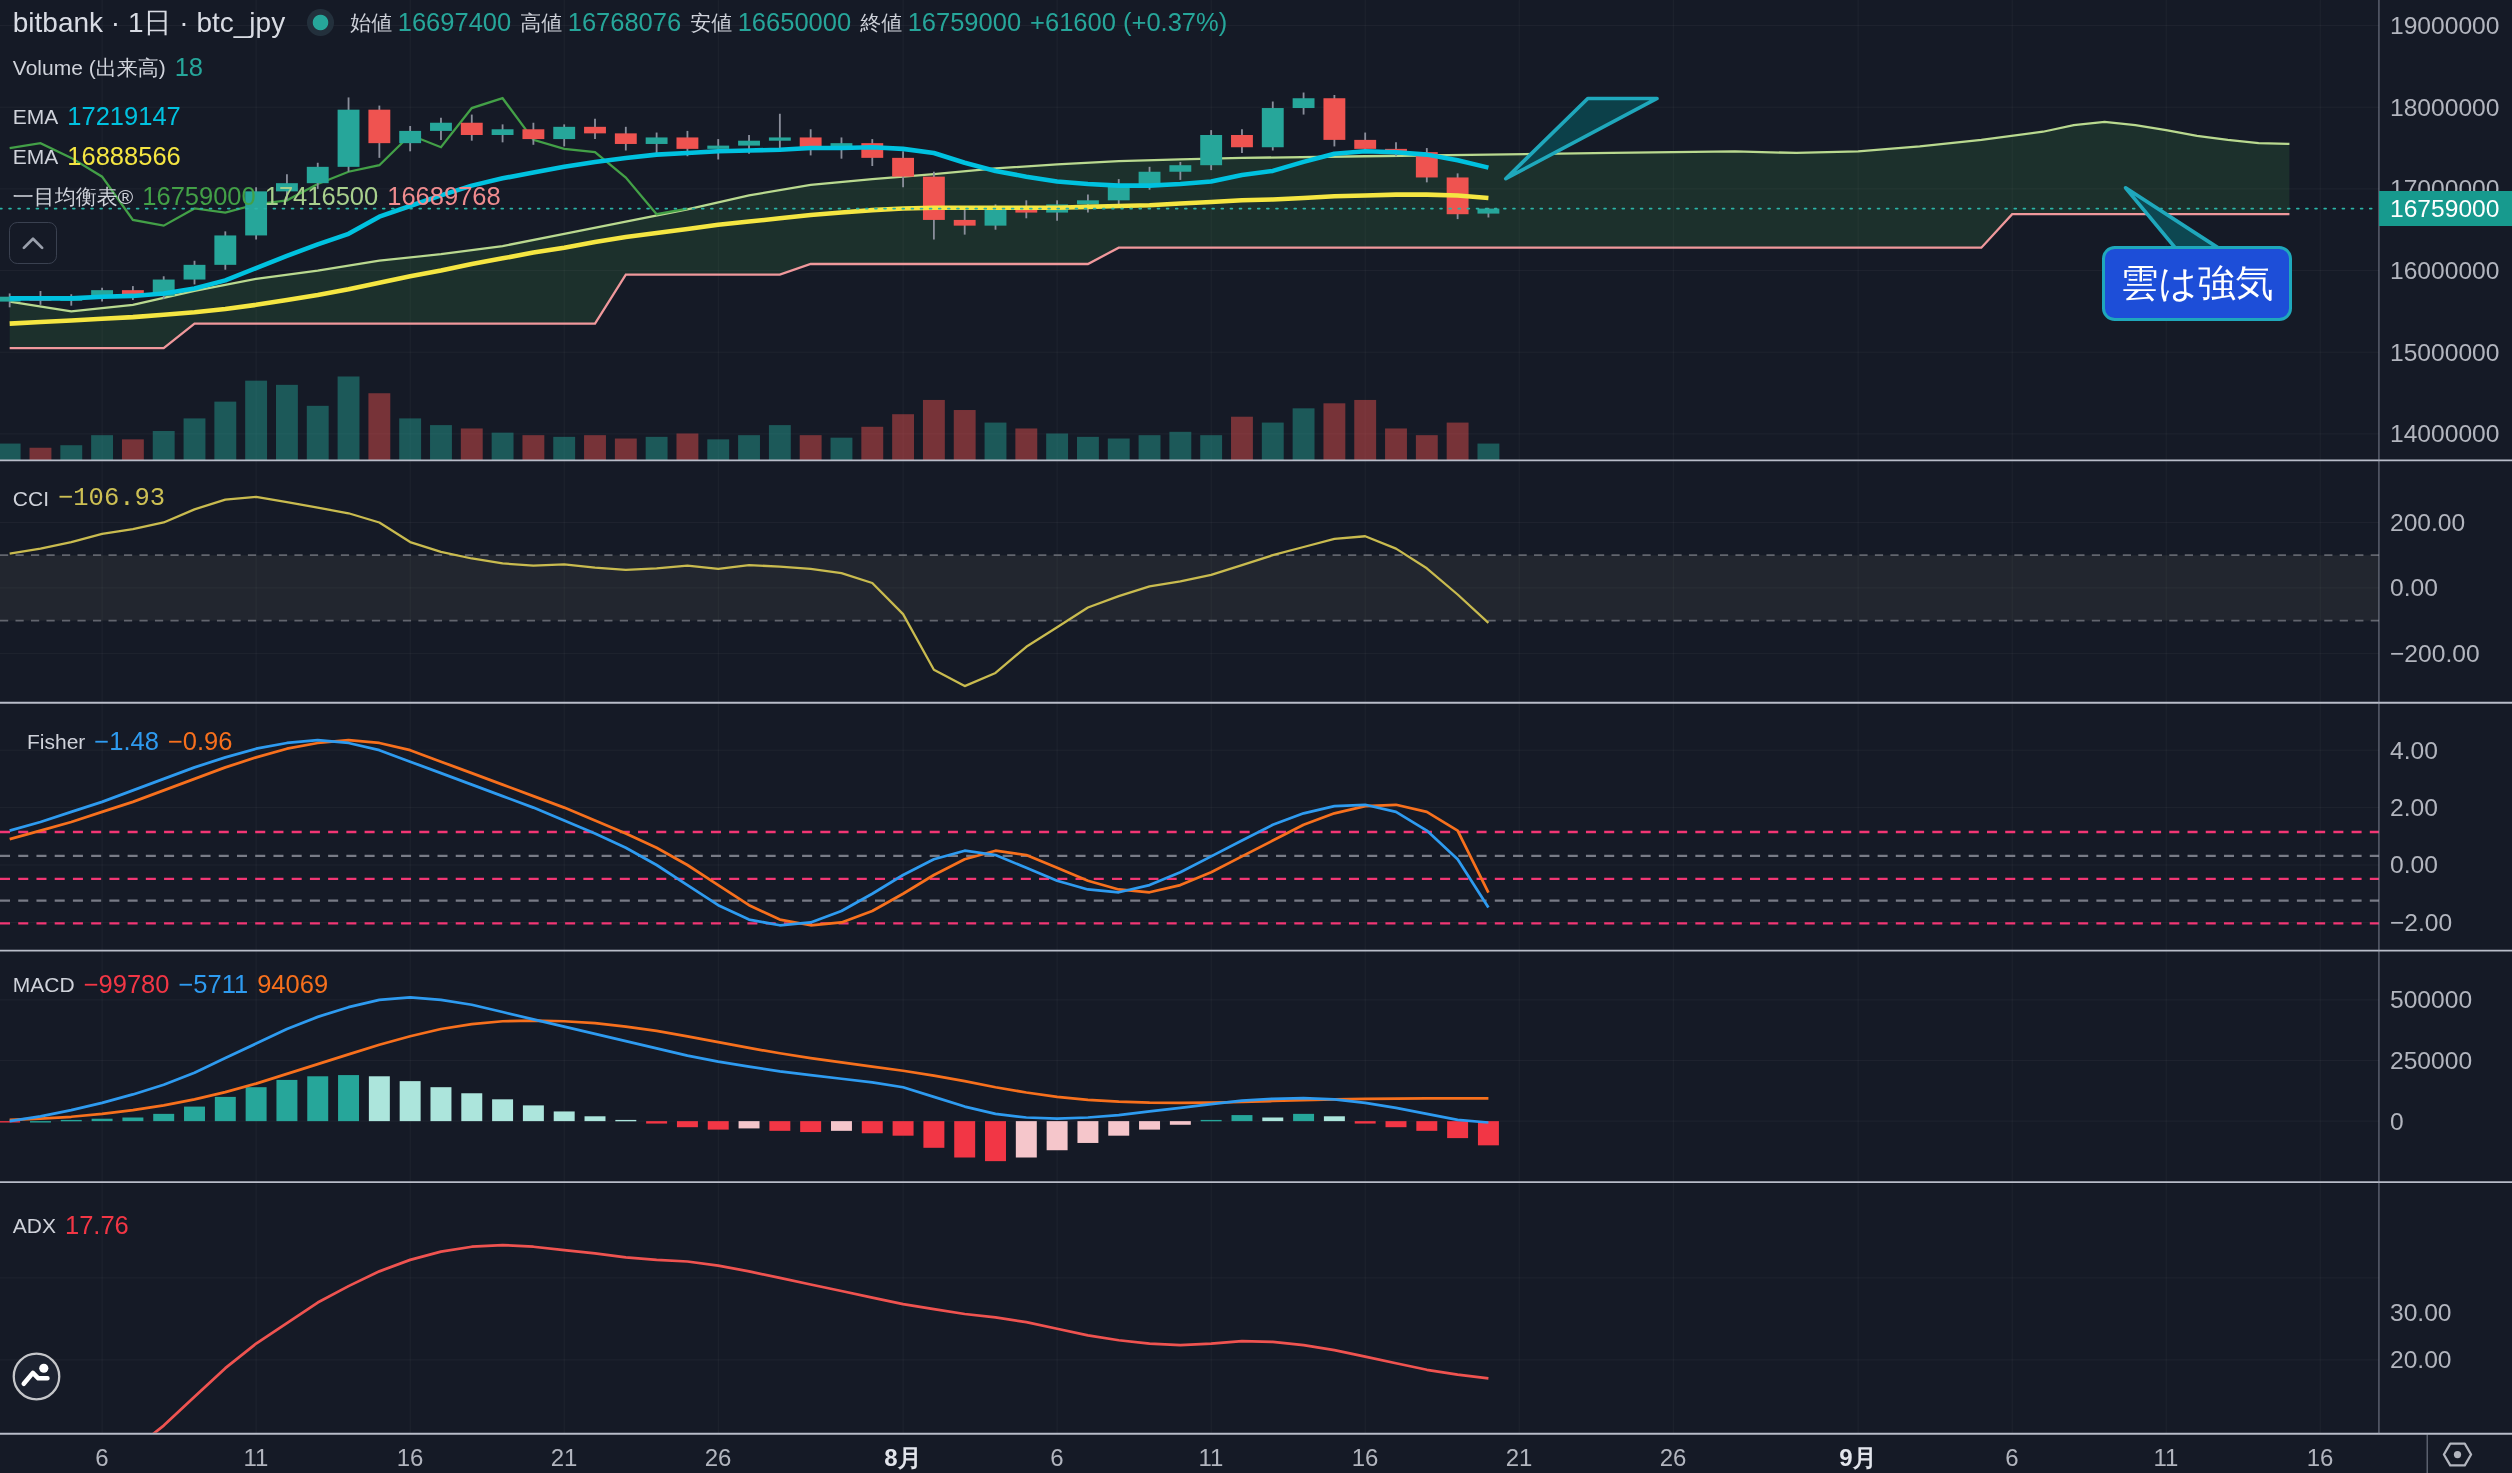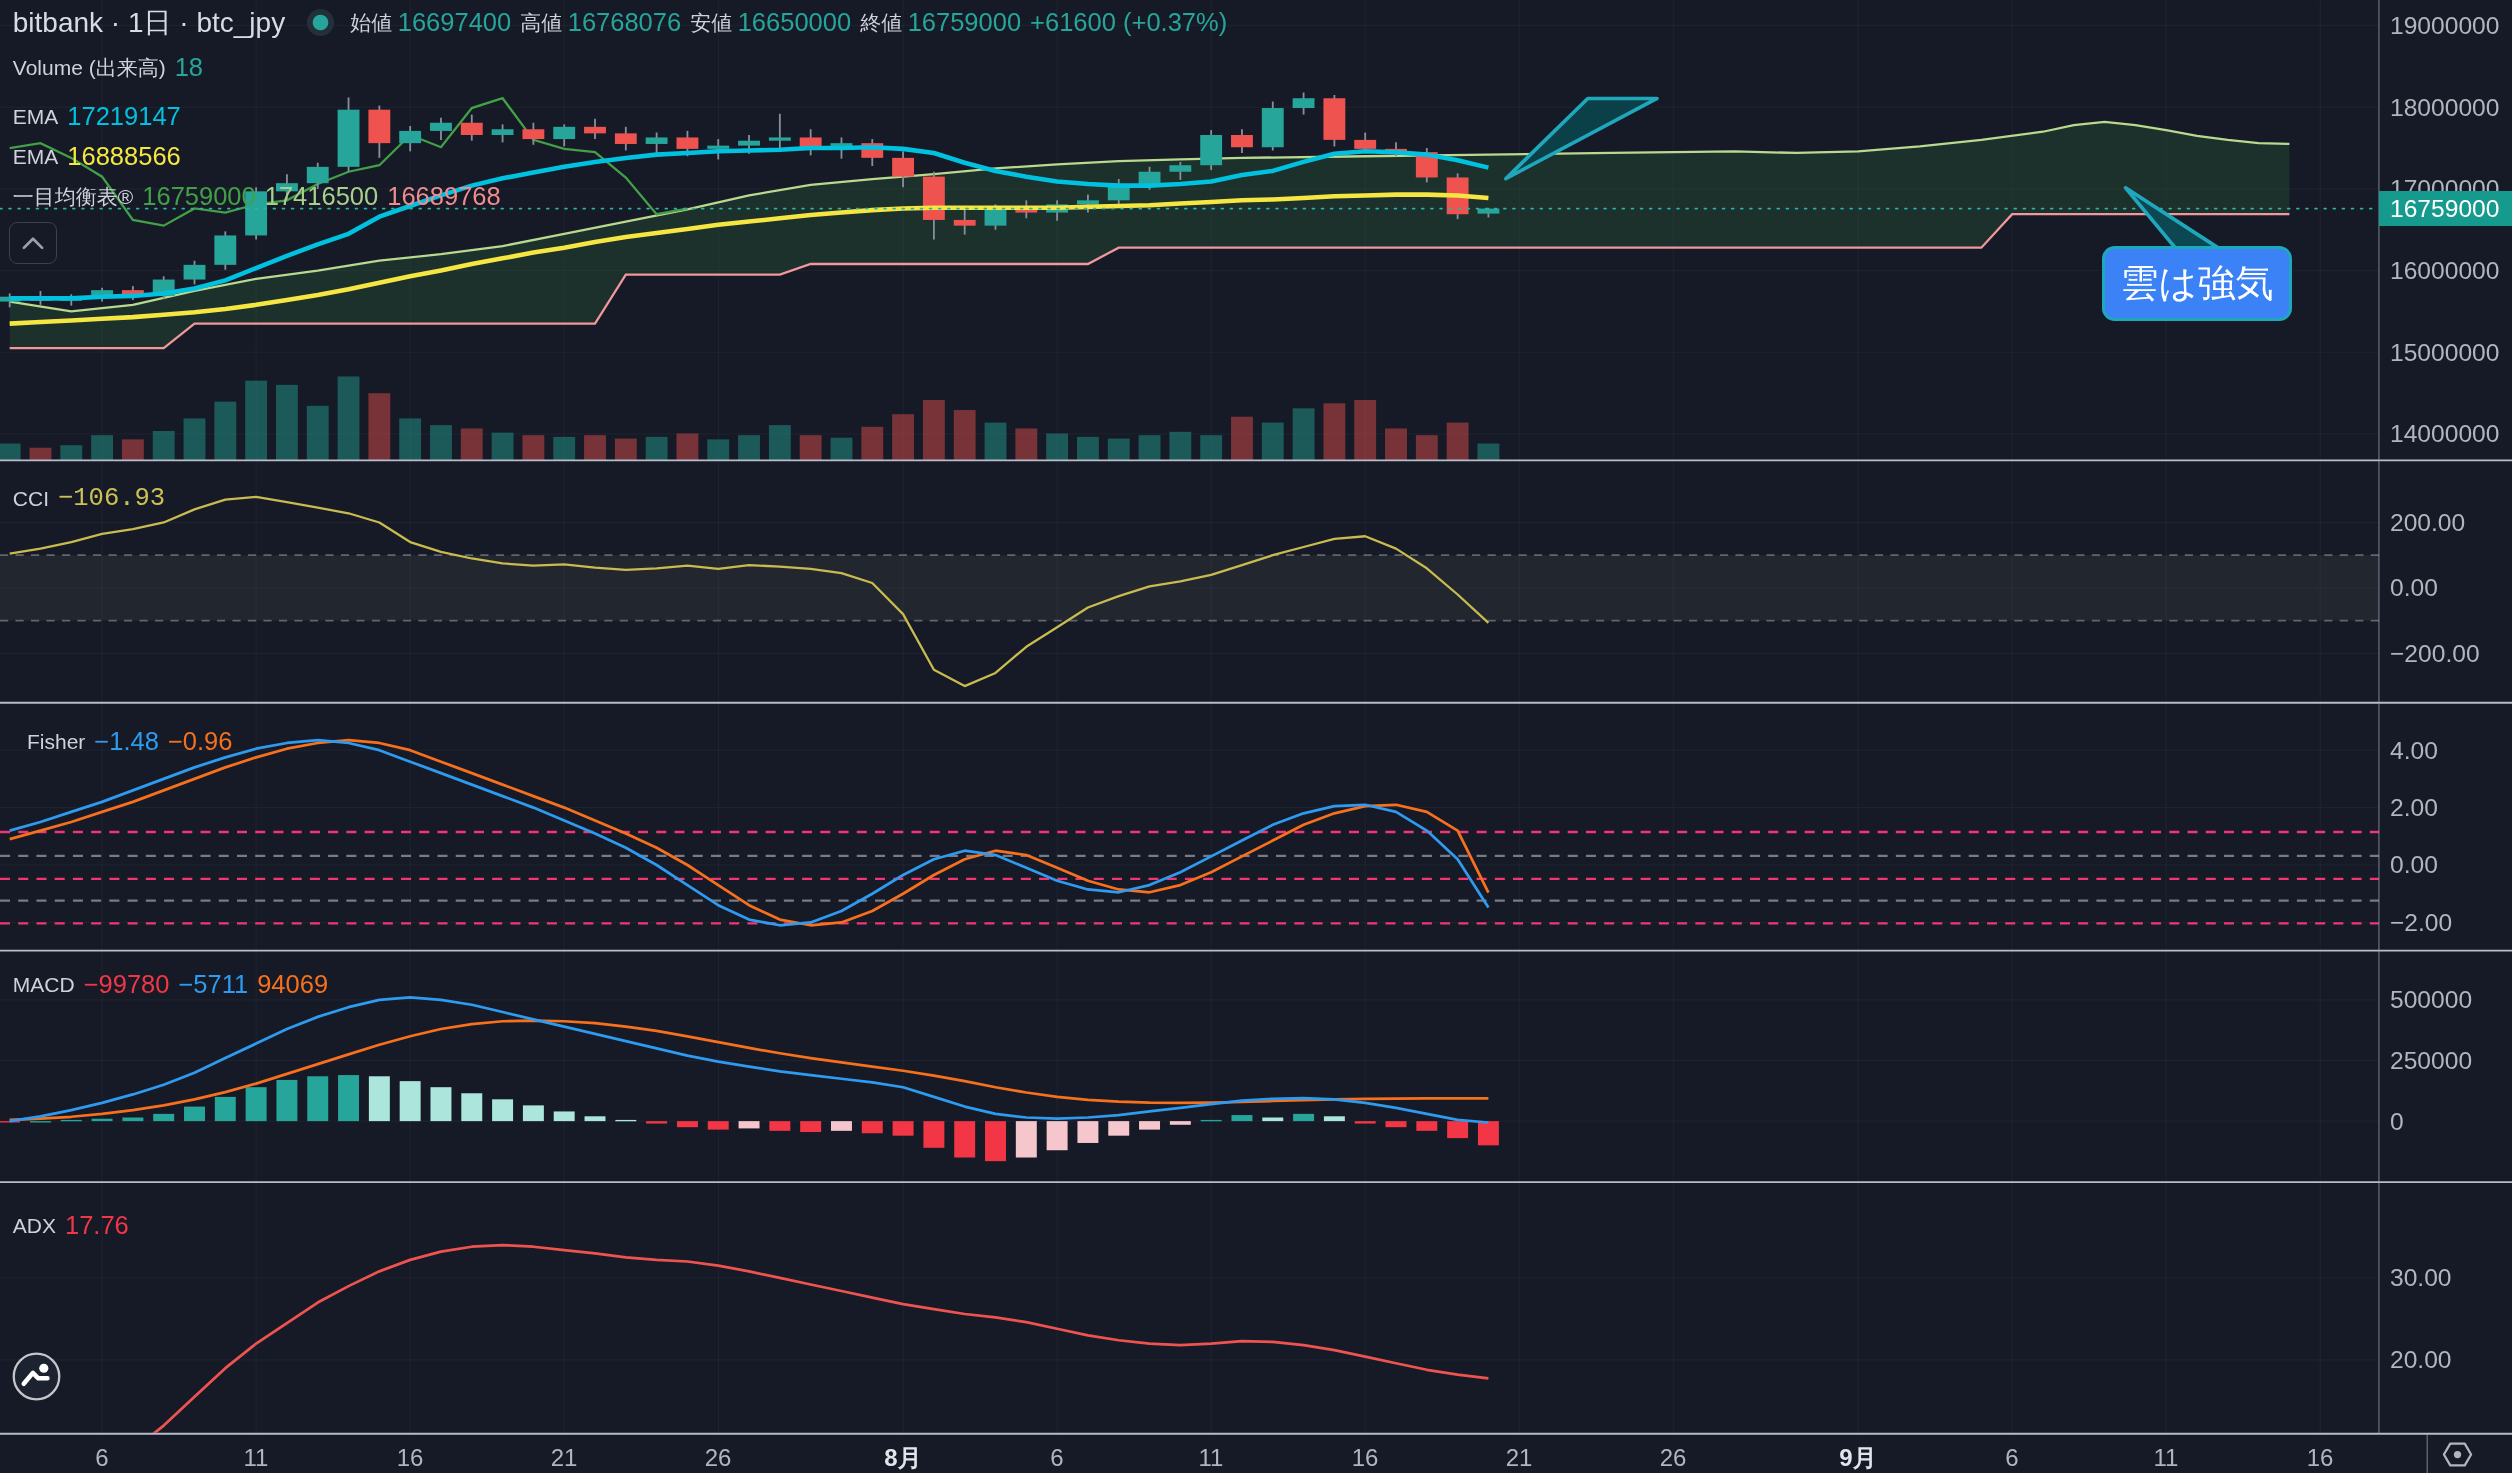--- a/index.html
+++ b/index.html
@@ -18,21 +18,21 @@
        background:radial-gradient(circle,#26a69a 0 7.3px,#23303c 8.2px 13.7px);}
   .ax{position:absolute;color:#b2b5be;font-size:24.6px;line-height:27px;height:27px;z-index:2;}
   .tx{position:absolute;color:#b2b5be;font-size:24px;line-height:27px;transform:translateX(-50%);z-index:2;}
   .txm{color:#e2e5ec;font-weight:bold;}
   #price-tag{position:absolute;left:2379px;top:191px;width:133px;height:35px;background:#179a8e;
              color:#fff;font-size:24.6px;line-height:35px;text-align:left;padding-left:11px;
              box-sizing:border-box;z-index:4;}
   .callout{position:absolute;background:#0c4049;border:3.6px solid #1fa8bc;border-radius:12.8px;
            color:#fff;text-align:center;z-index:8;}
   #callout-trend{left:1586px;top:36px;width:540px;height:66px;font-size:38px;line-height:66px;}
-  #callout-cloud{left:2102px;top:246px;width:184px;height:69px;font-size:38px;line-height:69px;background:#3b82f6;}
+  #callout-cloud{left:2102px;top:246px;width:184px;height:69px;font-size:38px;line-height:69px;background:#1d4ed8;}
   #collapse-btn{position:absolute;left:9px;top:222px;width:46px;height:40px;border:1.8px solid #3a4150;
                 border-radius:8.2px;display:flex;align-items:center;justify-content:center;z-index:5;cursor:pointer;}
   #tv-logo{position:absolute;left:11px;top:1351px;z-index:5;cursor:pointer;}
   #gear-btn{position:absolute;left:2441px;top:1440px;z-index:5;cursor:pointer;}
   .r1{left:12.8px;top:3.6px;} .r2{left:12.8px;top:53px;} .r3{left:12.8px;top:102px;}
   .r4{left:12.8px;top:142px;} .r5{left:12.8px;top:182px;}
   .rcci{left:12.8px;top:484px;} .rfis{left:27px;top:727px;} .rmacd{left:12.8px;top:970px;} .radx{left:12.8px;top:1211px;}
   #axis-layer{position:absolute;left:0;top:0;width:2512px;height:1473px;pointer-events:none;z-index:2;}
 </style>
 </head>
@@ -315,21 +315,21 @@
       <span class="ax" style="left: 2390px; top: 509px;">200.00</span>
       <span class="ax" style="left: 2390px; top: 574px;">0.00</span>
       <span class="ax" style="left: 2390px; top: 640px;">−200.00</span>
       <span class="ax" style="left: 2390px; top: 737px;">4.00</span>
       <span class="ax" style="left: 2390px; top: 794px;">2.00</span>
       <span class="ax" style="left: 2390px; top: 851px;">0.00</span>
       <span class="ax" style="left: 2390px; top: 909px;">−2.00</span>
       <span class="ax" style="left: 2390px; top: 986px;">500000</span>
       <span class="ax" style="left: 2390px; top: 1047px;">250000</span>
       <span class="ax" style="left: 2390px; top: 1108px;">0</span>
-      <span class="ax" style="left: 2390px; top: 1264px;">30.00</span>
+      <span class="ax" style="left: 2390px; top: 1299px;">30.00</span>
       <span class="ax" style="left: 2390px; top: 1346px;">20.00</span>
       <span class="tx" style="left: 102px; top: 1444px;">6</span>
       <span class="tx" style="left: 256px; top: 1444px;">11</span>
       <span class="tx" style="left: 410px; top: 1444px;">16</span>
       <span class="tx" style="left: 564px; top: 1444px;">21</span>
       <span class="tx" style="left: 718px; top: 1444px;">26</span>
       <span class="tx txm" style="left: 903px; top: 1444px;">8月</span>
       <span class="tx" style="left: 1057px; top: 1444px;">6</span>
       <span class="tx" style="left: 1211px; top: 1444px;">11</span>
       <span class="tx" style="left: 1365px; top: 1444px;">16</span>

